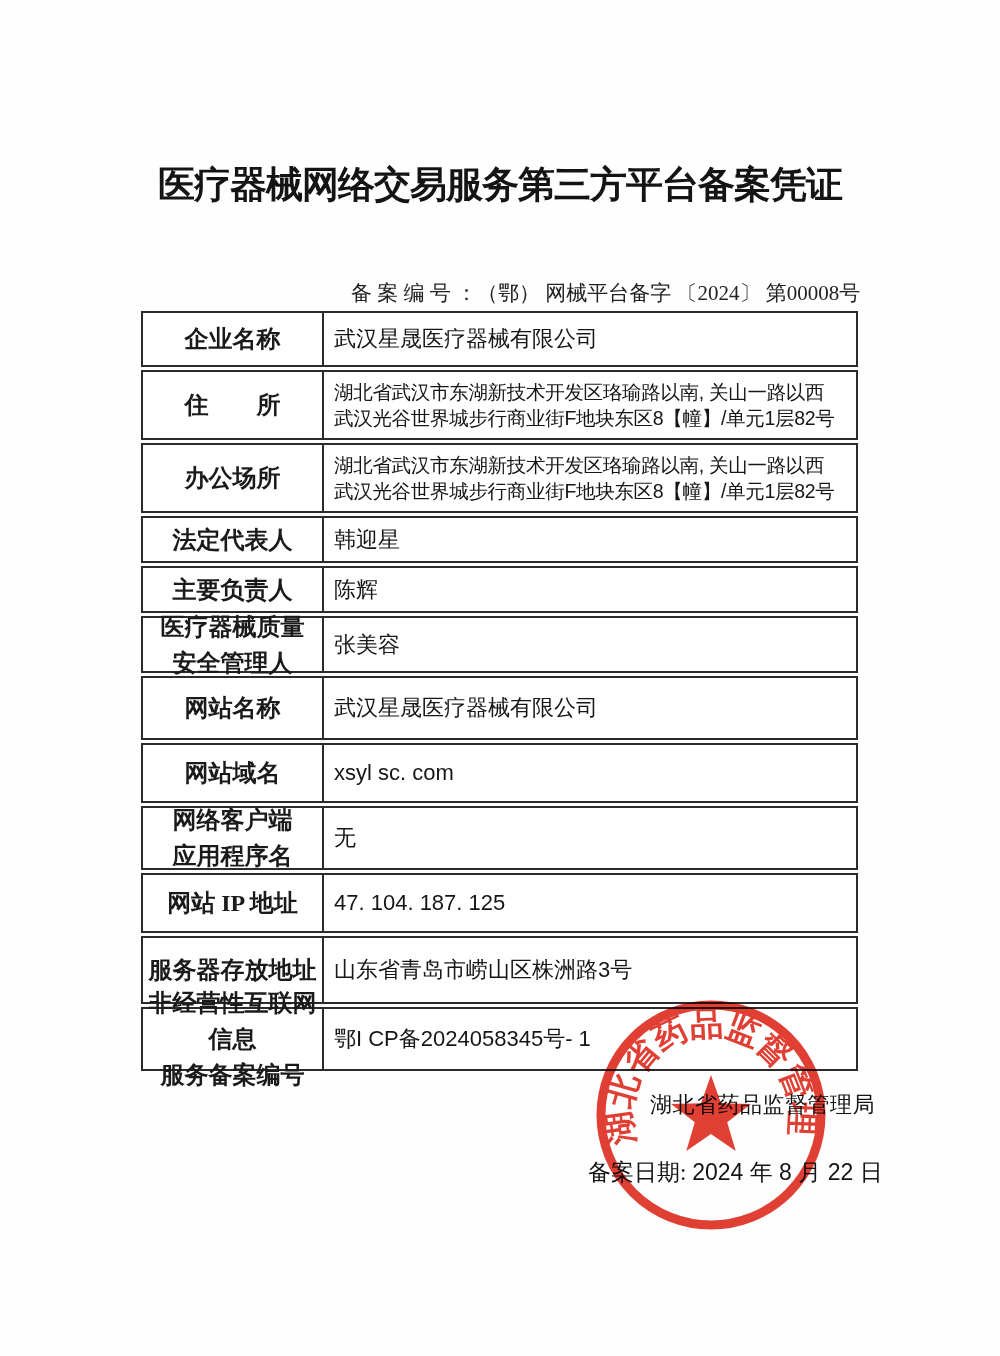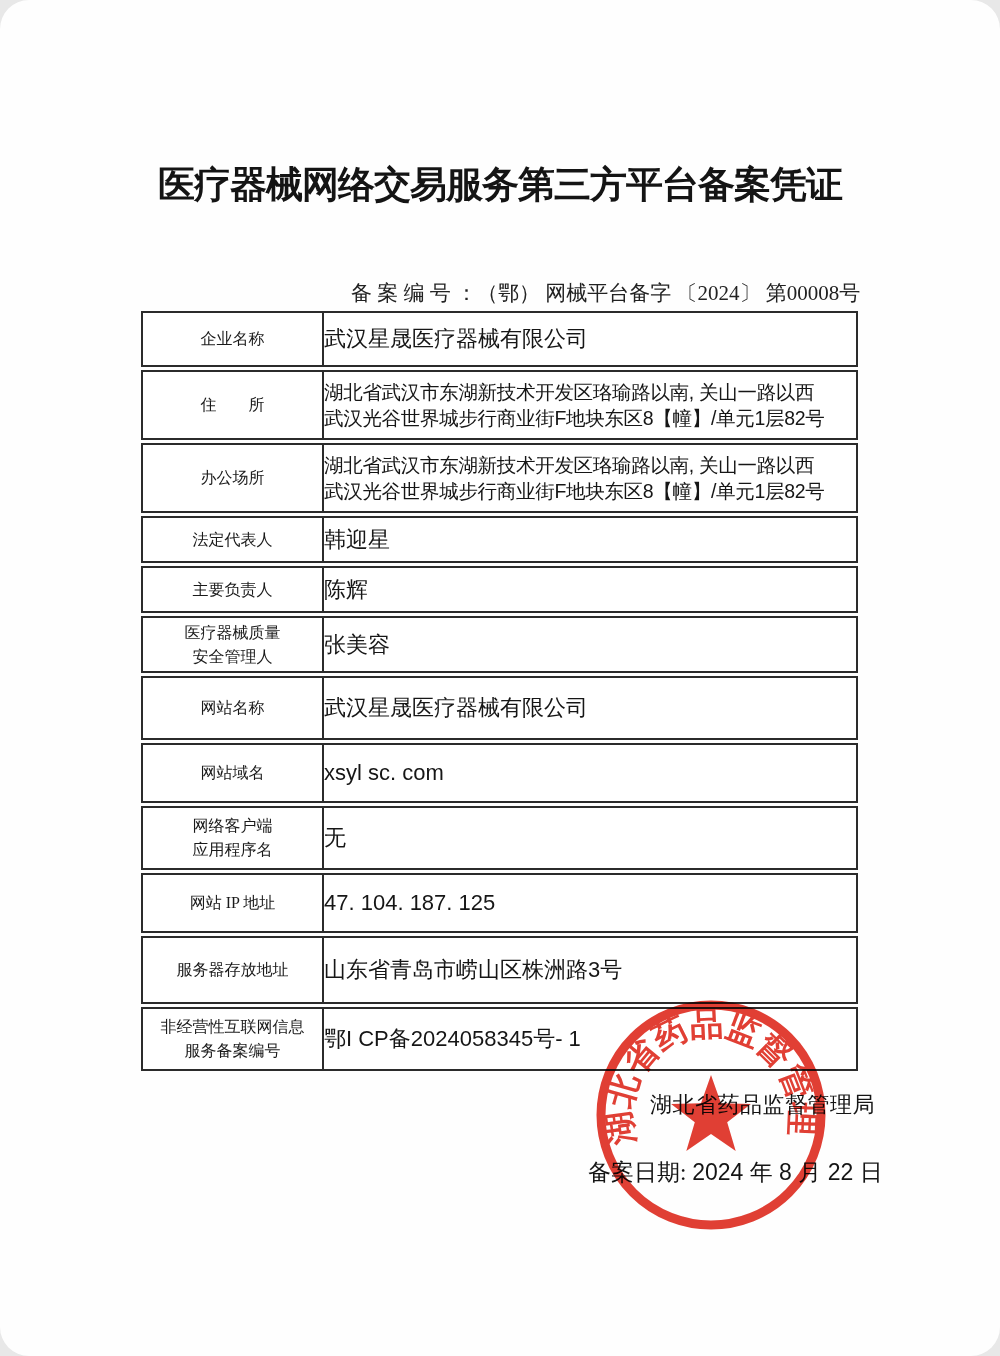--- a/index.html
+++ b/index.html
@@ -6,21 +6,20 @@
   html, body { background: #e8e8e8; }
   .page {
     position: relative;
     width: 1000px;
     height: 1356px;
     margin: 0 auto;
     background: #fefefe;
     overflow: hidden;
     font-family: "Liberation Sans", "DejaVu Sans", sans-serif;
     color: #1b1b1b;
-    border-radius: 29px;
   }
   .cert-title {
     position: absolute;
     top: 160px;
     left: 0;
     width: 100%;
     text-align: center;
     font-family: "Liberation Serif", "DejaVu Serif", serif;
     font-weight: 700;
     font-size: 37px;
@@ -52,31 +51,31 @@
     background: #fff;
   }
   .row .label {
     width: 181px;
     border-right: 2px solid #2b2b2b;
     display: flex;
     align-items: center;
     justify-content: center;
     text-align: center;
     font-family: "Liberation Serif", "DejaVu Serif", serif;
-    font-weight: 400;
-    font-size: 16px;
+    font-weight: 700;
+    font-size: 24px;
     line-height: 1.5;
     white-space: pre-line;
     color: #1a1a1a;
   }
   .row .value {
     flex: 1;
     display: flex;
     align-items: center;
-    padding: 4px 6px 4px 0;
+    padding: 4px 6px 4px 10px;
     font-size: 22px;
     line-height: 1.25;
     white-space: pre-line;
     color: #161616;
   }
   .row.addr .value {
     font-size: 19.5px;
     letter-spacing: -0.3px;
     line-height: 1.35;
   }

